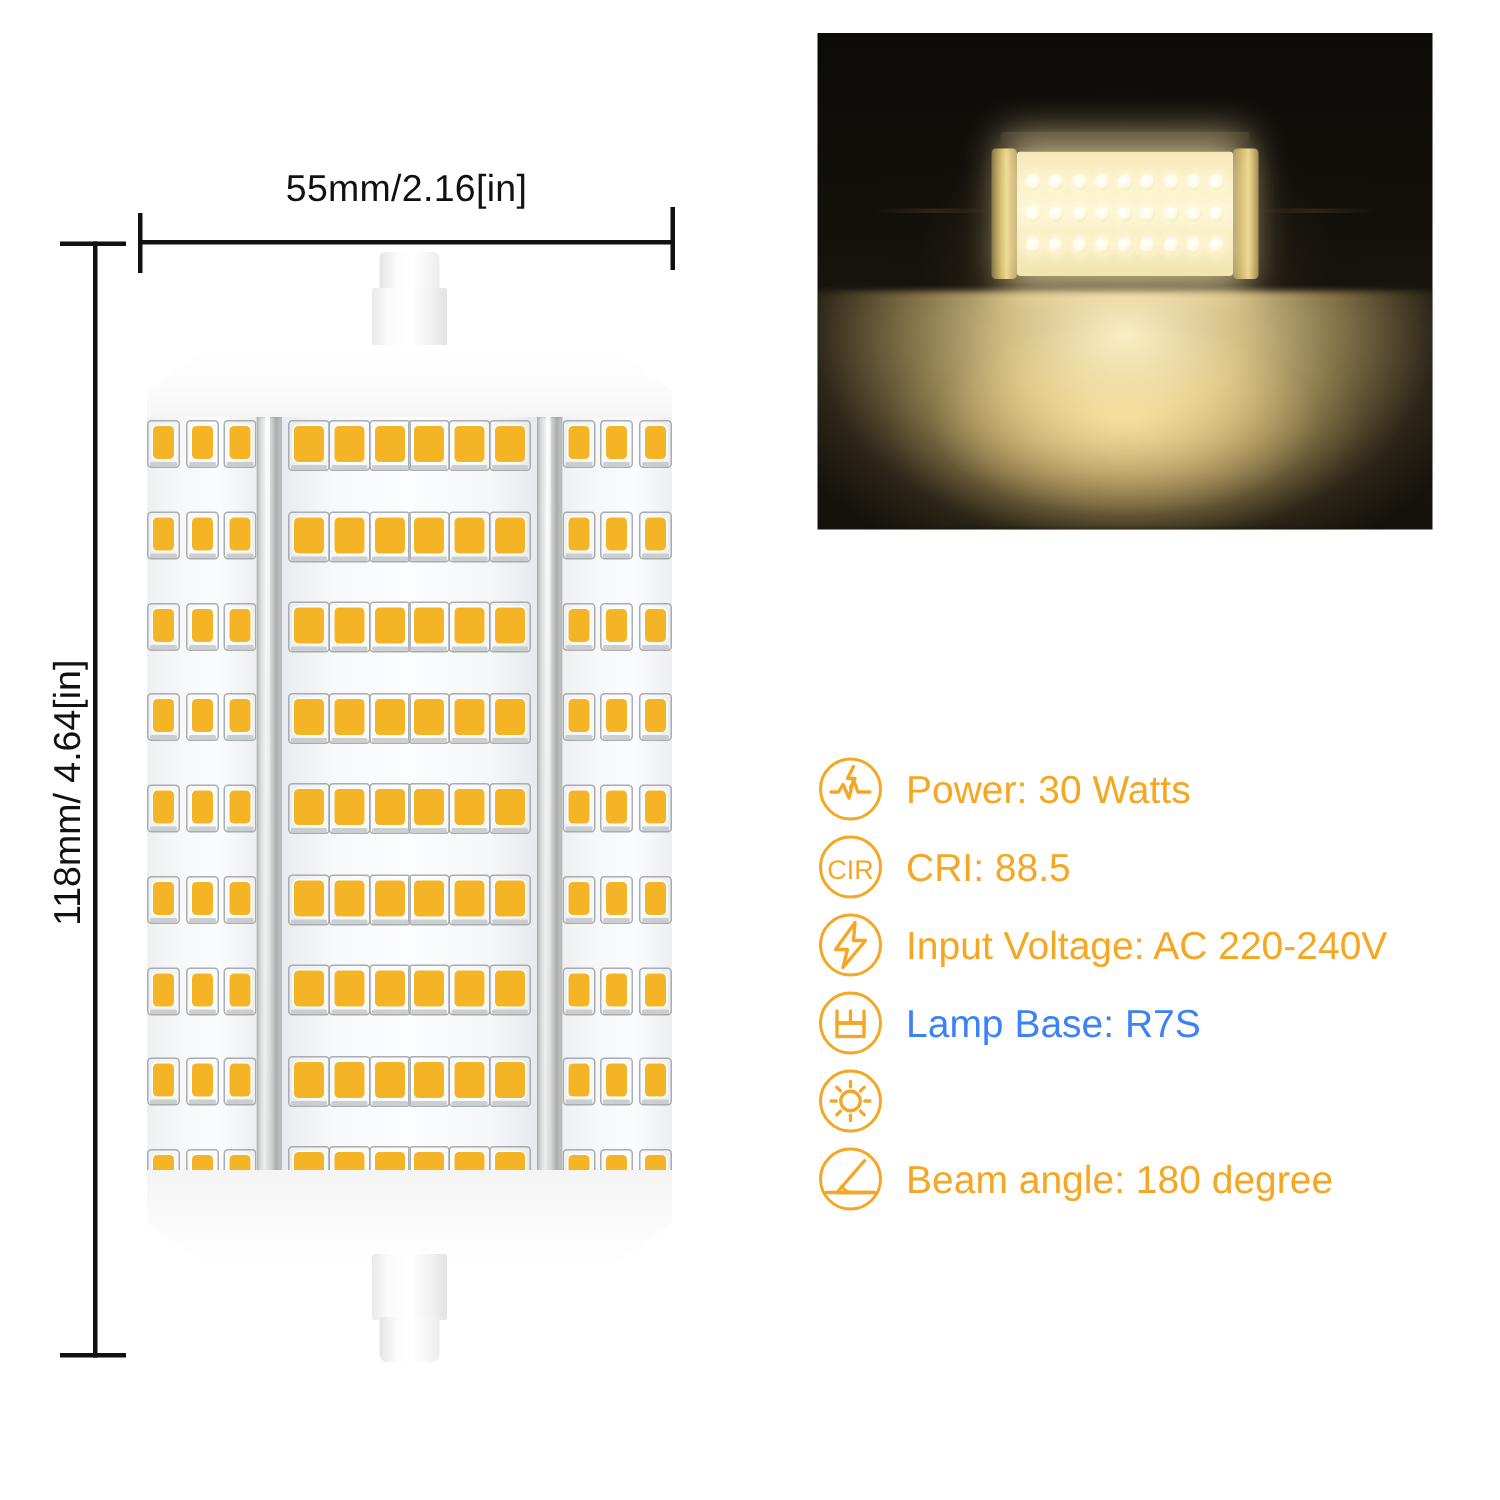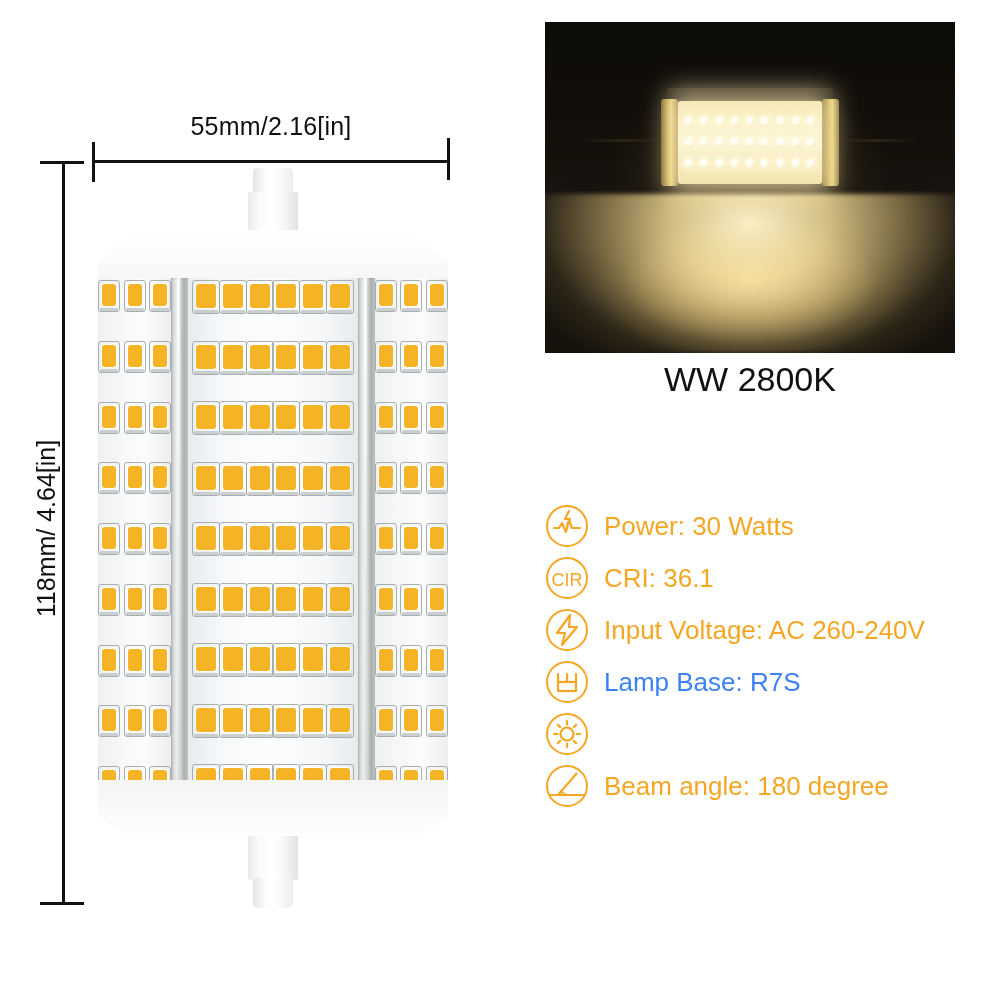--- a/index.html
+++ b/index.html
@@ -386,50 +386,49 @@
               <div class="photo-led"></div>
               <div class="photo-led"></div>
               <div class="photo-led"></div>
               <div class="photo-led"></div>
               <div class="photo-led"></div>
             </div>
           </div>
       </div>
     </div>
 
-    <div id="photo-caption">WW 2800K</div>
 
     <div id="spec-list">
         <div class="spec-row">
           <span class="spec-icon">
             <svg viewBox="0 0 46 46" xmlns="http://www.w3.org/2000/svg">
               <circle cx="23" cy="23" r="20" fill="none" stroke="#F5A623" stroke-width="2"></circle>
               <path d="M10 25 h5 l3 -5 l4 9 l3 -12 l3 8 h8" fill="none" stroke="#F5A623" stroke-width="2.2" stroke-linecap="round" stroke-linejoin="round"></path>
               <path d="M25 8 l-4 8 h5 l-3 6" fill="none" stroke="#F5A623" stroke-width="2.2" stroke-linecap="round" stroke-linejoin="round"></path>
             </svg>
           </span>
           <span class="spec-text" style="color: rgb(245, 166, 35);">Power: 30 Watts</span>
         </div>
         <div class="spec-row">
           <span class="spec-icon">
             <svg viewBox="0 0 46 46" xmlns="http://www.w3.org/2000/svg">
               <circle cx="23" cy="23" r="20" fill="none" stroke="#F5A623" stroke-width="2"></circle>
               <text x="23" y="31" text-anchor="middle" font-family="Liberation Sans, sans-serif" font-size="18" fill="#F5A623">CIR</text>
             </svg>
           </span>
-          <span class="spec-text" style="color: rgb(245, 166, 35);">CRI: 36.1</span>
+          <span class="spec-text" style="color: rgb(245, 166, 35);">CRI: 88.5</span>
         </div>
         <div class="spec-row">
           <span class="spec-icon">
             <svg viewBox="0 0 46 46" xmlns="http://www.w3.org/2000/svg">
               <circle cx="23" cy="23" r="20" fill="none" stroke="#F5A623" stroke-width="2"></circle>
               <path d="M26 8 L13 26 h8 l-3 12 L33 20 h-8 z" fill="none" stroke="#F5A623" stroke-width="2.2" stroke-linejoin="round"></path>
             </svg>
           </span>
-          <span class="spec-text" style="color: rgb(245, 166, 35);">Input Voltage: AC 260-240V</span>
+          <span class="spec-text" style="color: rgb(245, 166, 35);">Input Voltage: AC 220-240V</span>
         </div>
         <div class="spec-row">
           <span class="spec-icon">
             <svg viewBox="0 0 46 46" xmlns="http://www.w3.org/2000/svg">
               <circle cx="23" cy="23" r="20" fill="none" stroke="#F5A623" stroke-width="2"></circle>
               <path d="M14 15 v8 h18 v-8" fill="none" stroke="#F5A623" stroke-width="2.2" stroke-linecap="round"></path>
               <path d="M23 15 v8" stroke="#F5A623" stroke-width="2.2" stroke-linecap="round"></path>
               <rect x="14" y="23" width="18" height="9" fill="none" stroke="#F5A623" stroke-width="2.2"></rect>
             </svg>
           </span>

